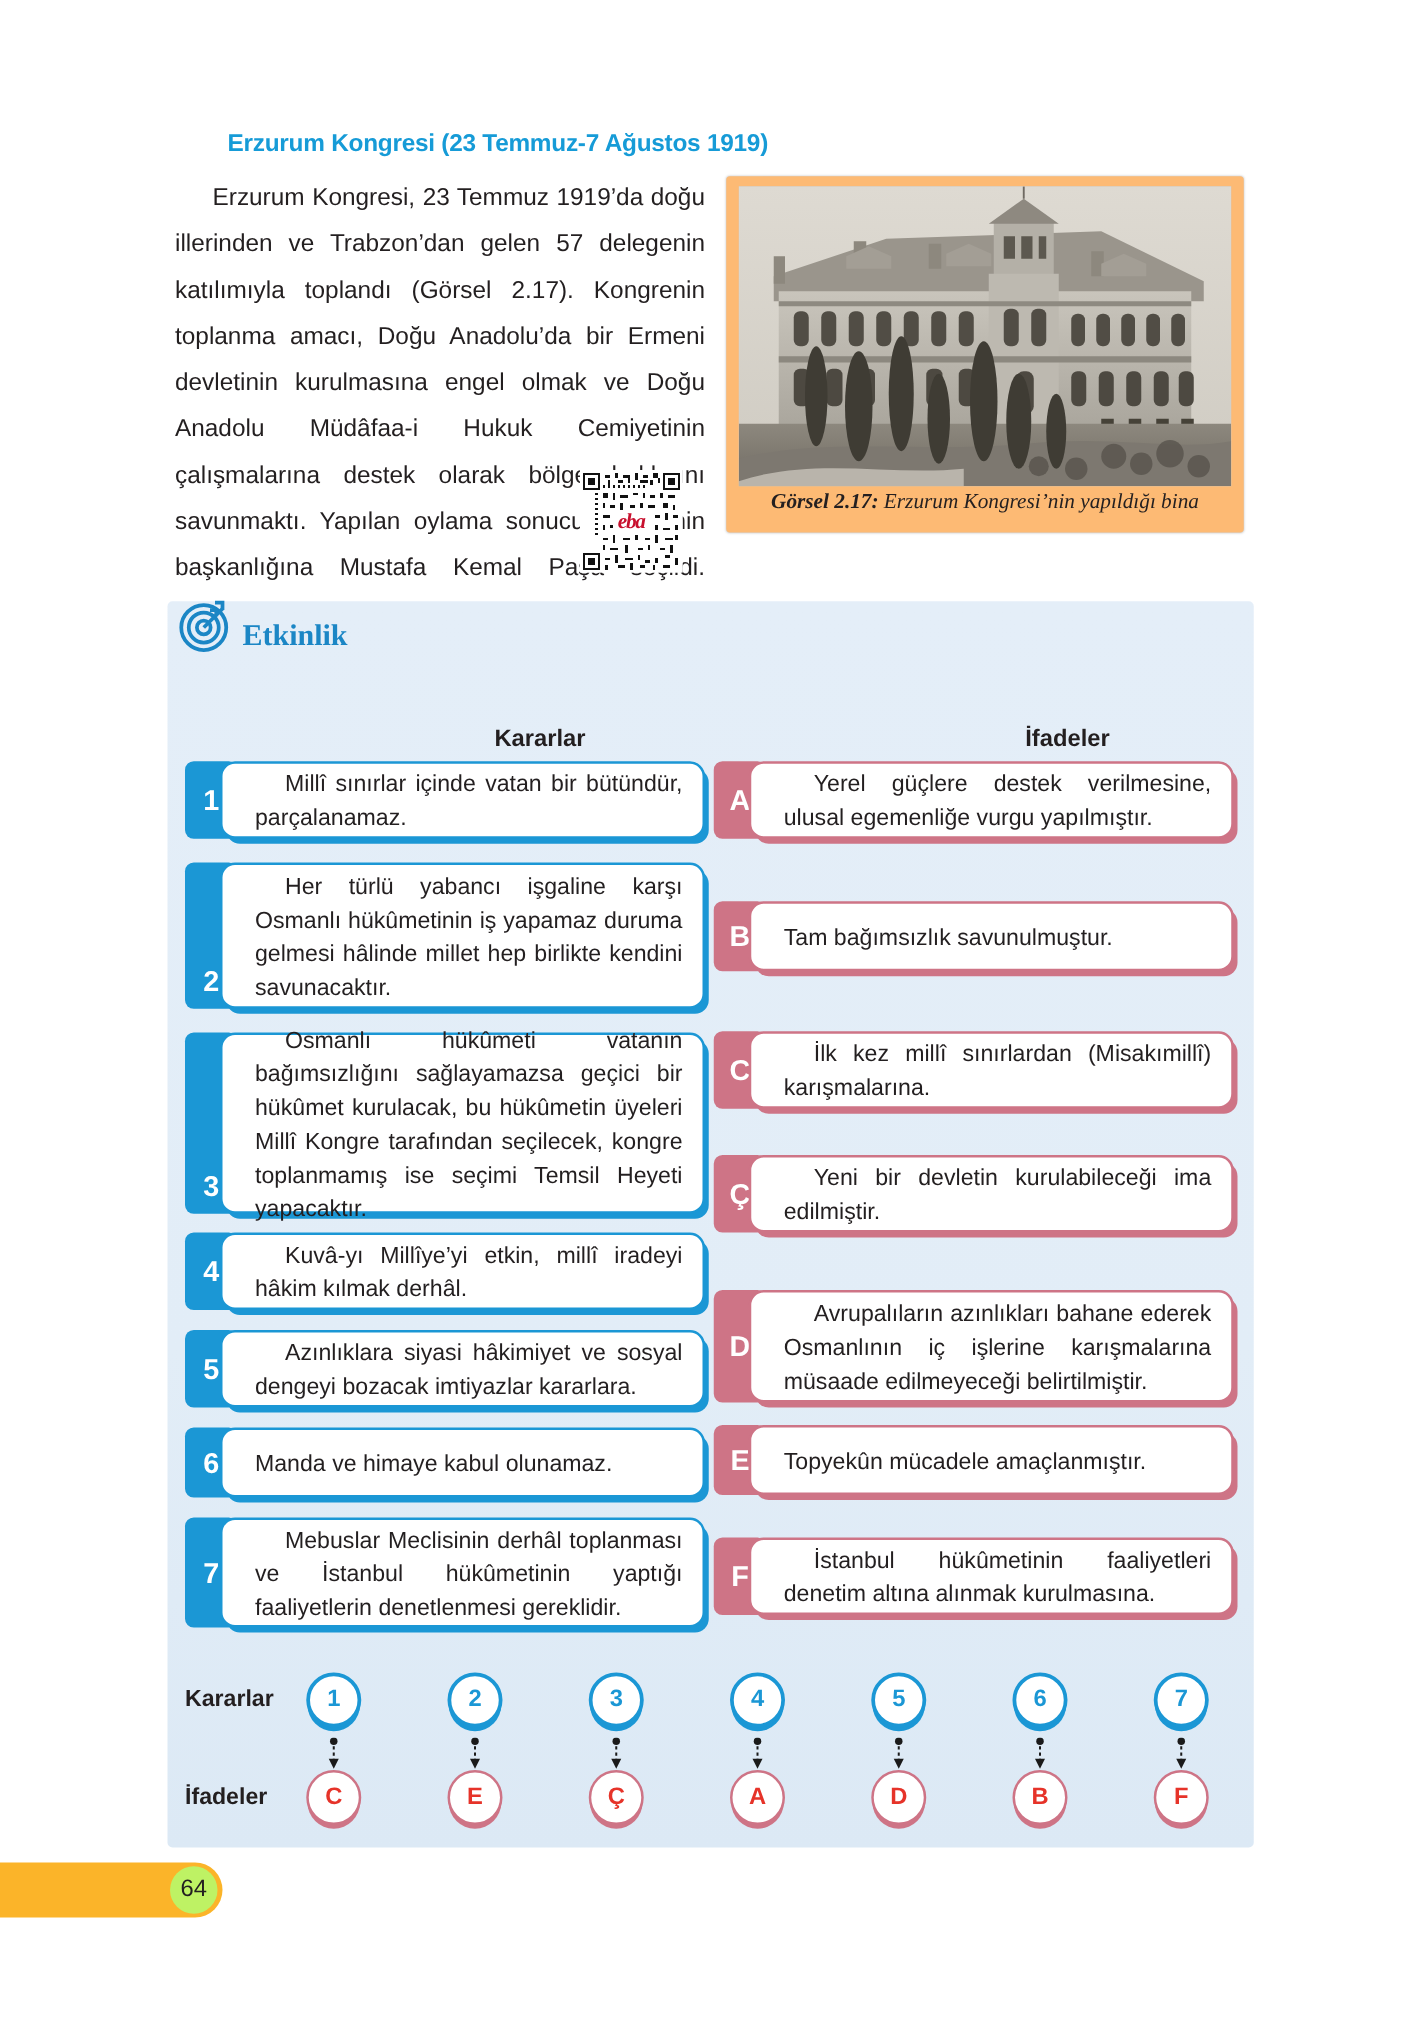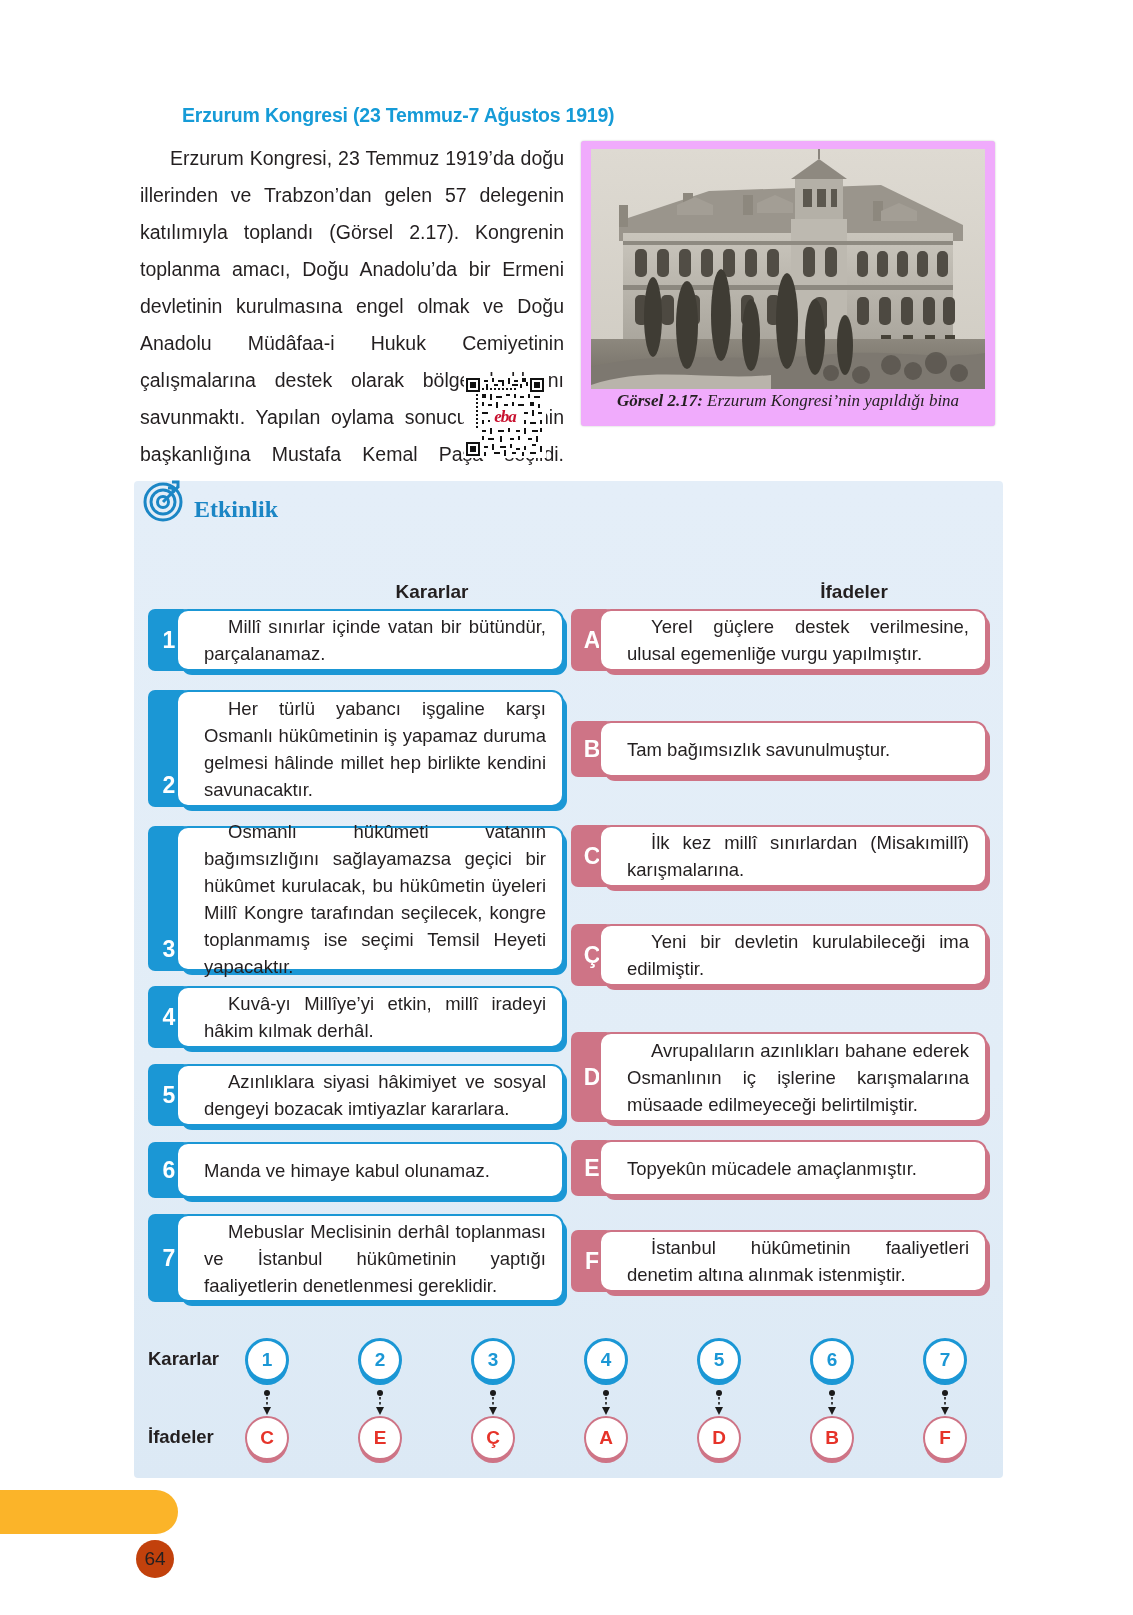--- a/index.html
+++ b/index.html
@@ -46,21 +46,21 @@
     hyphens: manual;
   }
 
   
   .figure-card {
     position: absolute;
     left: 581px;
     top: 141px;
     width: 414px;
     height: 285px;
-    background: #f0abfc;
+    background: #fdba74;
     border-radius: 3px;
     box-shadow: 0 0 2px rgba(0,0,0,.25);
     overflow: hidden;
   }
   .figure-photo {
     position: absolute;
     left: 10px;
     top: 8px;
     width: 394px;
     height: 240px;
@@ -264,27 +264,26 @@
     background: #fbb429;
     border-radius: 0 22px 22px 0;
   }
   .footer-num {
     position: absolute;
     left: 136px;
     top: 1493px;
     width: 38px;
     height: 38px;
     border-radius: 50%;
-    background: #c2410c;
+    background: #bef264;
     color: #231f20;
     font-size: 19px;
     display: flex;
     align-items: center;
     justify-content: center;
-    margin-top: 47px;
   }
 </style>
 </head>
 <body>
 
 <div id="page">
 
   <div class="section-heading">Erzurum Kongresi (23 Temmuz-7 Ağustos 1919)</div>
 
   <div class="body-col">Erzurum Kongresi, 23 Temmuz 1919’da doğu illerinden ve Trabzon’dan gelen 57 delegenin katılımıyla toplandı (Görsel 2.17). Kongrenin toplanma amacı, Doğu Anadolu’da bir Ermeni devletinin kurulmasına engel olmak ve Doğu Anadolu Müdâfaa-i Hukuk Cemiyetinin çalışmalarına destek olarak bölge haklarını savunmaktı. Yapılan oylama sonucu kongrenin başkanlığına Mustafa Kemal Paşa seçildi. Erzurum Kongresi çalışmalarını 7 Ağustos 1919’da tamamladı.</div>
@@ -616,21 +615,21 @@
     <div class="card pink" style="left:437px; top:659px; width:416px; height:56px;">
       <div class="tag">E</div>
       <div class="bubble">
         <p style="text-indent:0">Topyekûn mücadele amaçlanmıştır.</p>
       </div>
     </div>
 
     <div class="card pink" style="left:437px; top:749px; width:416px; height:62px;">
       <div class="tag">F</div>
       <div class="bubble">
-        <p>İstanbul hükûmetinin faaliyetleri denetim altına alınmak istenmiştir.</p>
+        <p>İstanbul hükûmetinin faaliyetleri denetim altına alınmak kurulmasına.</p>
       </div>
     </div>
 
     <div class="answer-strip">
       <div class="strip-label kararlar">Kararlar</div>
       <div class="strip-label ifadeler">İfadeler</div>
 
       <div class="node num" style="left:111px">1</div>
       <div class="node num" style="left:224px">2</div>
       <div class="node num" style="left:337px">3</div>

